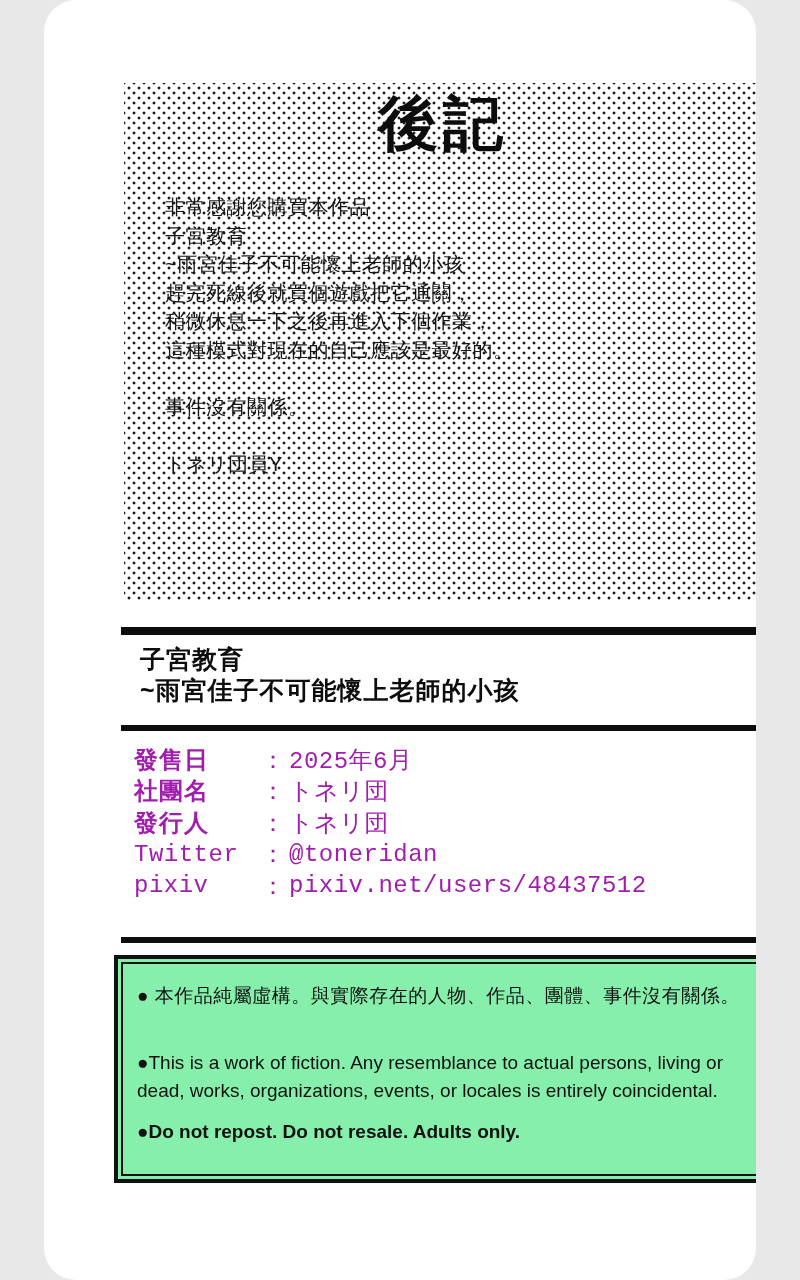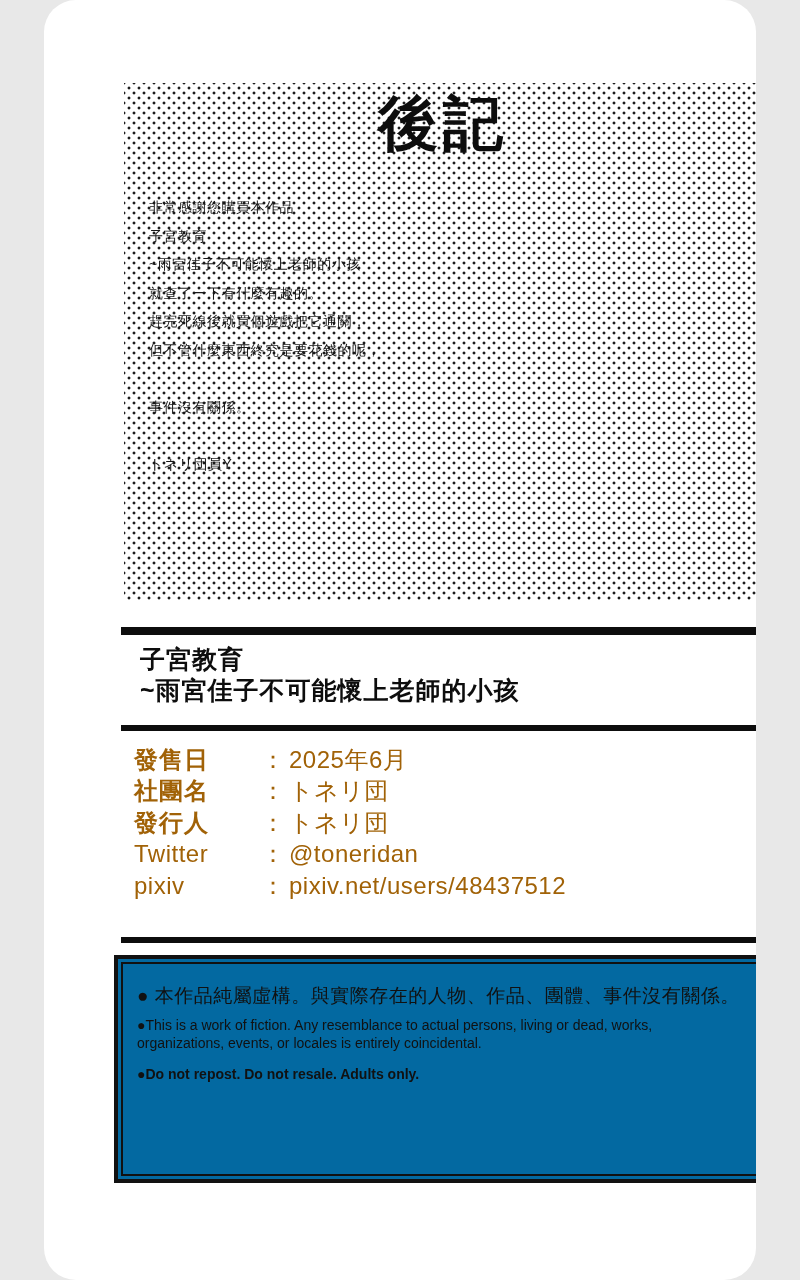--- a/index.html
+++ b/index.html
@@ -24,74 +24,74 @@
     background-position:0 0,5px 5px;
   }
   .afterword-title{
     margin:0;padding-top:10px;
     text-align:center;
     font-size:60px;line-height:62px;
     font-weight:bold;letter-spacing:5px;
     color:#0d0d0d;
   }
   .afterword-lines{
-    position:absolute;left:25px;top:110px;right:15px;
-    font-size:14px;line-height:28.5px;
+    position:absolute;left:41px;top:110px;right:15px;
+    font-size:20px;line-height:28.5px;
     letter-spacing:.5px;
     color:#161616;
   }
   .aline{min-height:28.5px;white-space:pre;}
   .aline.signature{}
   
   .bar{position:absolute;left:77px;width:643px;background:#0d0d0d;}
   .bar-1{top:627px;height:8px;}
   .bar-2{top:725px;height:6px;}
   .bar-3{top:937px;height:6px;}
   
   .book-title{
     position:absolute;left:96px;top:644px;
     font-weight:bold;font-size:25px;line-height:31px;
     letter-spacing:1px;color:#0d0d0d;
   }
   
-  .colophon{position:absolute;left:90px;top:744px;font-size:24px;color:#a16207;}
+  .colophon{position:absolute;left:90px;top:744px;font-size:24px;color:#a21caf;font-family:Liberation Mono, monospace;}
   .crow{display:flex;height:31.5px;align-items:center;}
   .clabel{width:127px;font-weight:bold;letter-spacing:1px;}
   .crow.latin .clabel{font-weight:normal;letter-spacing:.5px;}
   .ccolon{width:28px;text-align:left;}
   .cvalue{letter-spacing:.5px;}
   
   .disclaimer-outer{
     position:absolute;left:70px;top:955px;width:658px;height:228px;
     border:4px solid #111;box-sizing:border-box;padding:3px;
-    background:#0369a1;
+    background:#86efac;
   }
   .disclaimer-inner{
     width:100%;height:100%;
     border:2px solid #111;box-sizing:border-box;
     padding:18px 14px 0 14px;
   }
   .dis-cjk{font-size:19px;line-height:27.5px;letter-spacing:.5px;}
-  .dis-en{margin-top:6px;font-size:14px;line-height:18px;max-width:596px;}
+  .dis-en{margin-top:39px;font-size:19px;line-height:28px;max-width:596px;}
   .dis-en .dis-item + .dis-item{margin-top:13px;font-weight:bold;}
 </style>
 </head>
 <body>
 
 <div class="page">
 
   <section class="halftone-box">
     <h1 class="afterword-title">後記</h1>
     <div class="afterword-lines" id="afterword-lines">
         <div class="aline">非常感謝您購買本作品</div>
         <div class="aline">子宮教育</div>
         <div class="aline">~雨宮佳子不可能懷上老師的小孩</div>
-        <div class="aline">就查了一下有什麼有趣的。</div>
         <div class="aline">趕完死線後就買個遊戲把它通關，</div>
-        <div class="aline">但不管什麼東西終究是要花錢的呢，</div>
+        <div class="aline">稍微休息一下之後再進入下個作業，</div>
+        <div class="aline">這種模式對現在的自己應該是最好的。</div>
         <div class="aline">&nbsp;</div>
         <div class="aline">事件沒有關係。</div>
         <div class="aline">&nbsp;</div>
         <div class="aline signature">トネリ団員Y</div>
       </div>
   </section>
 
   <div class="bar bar-1"></div>
 
   <div class="book-title">

